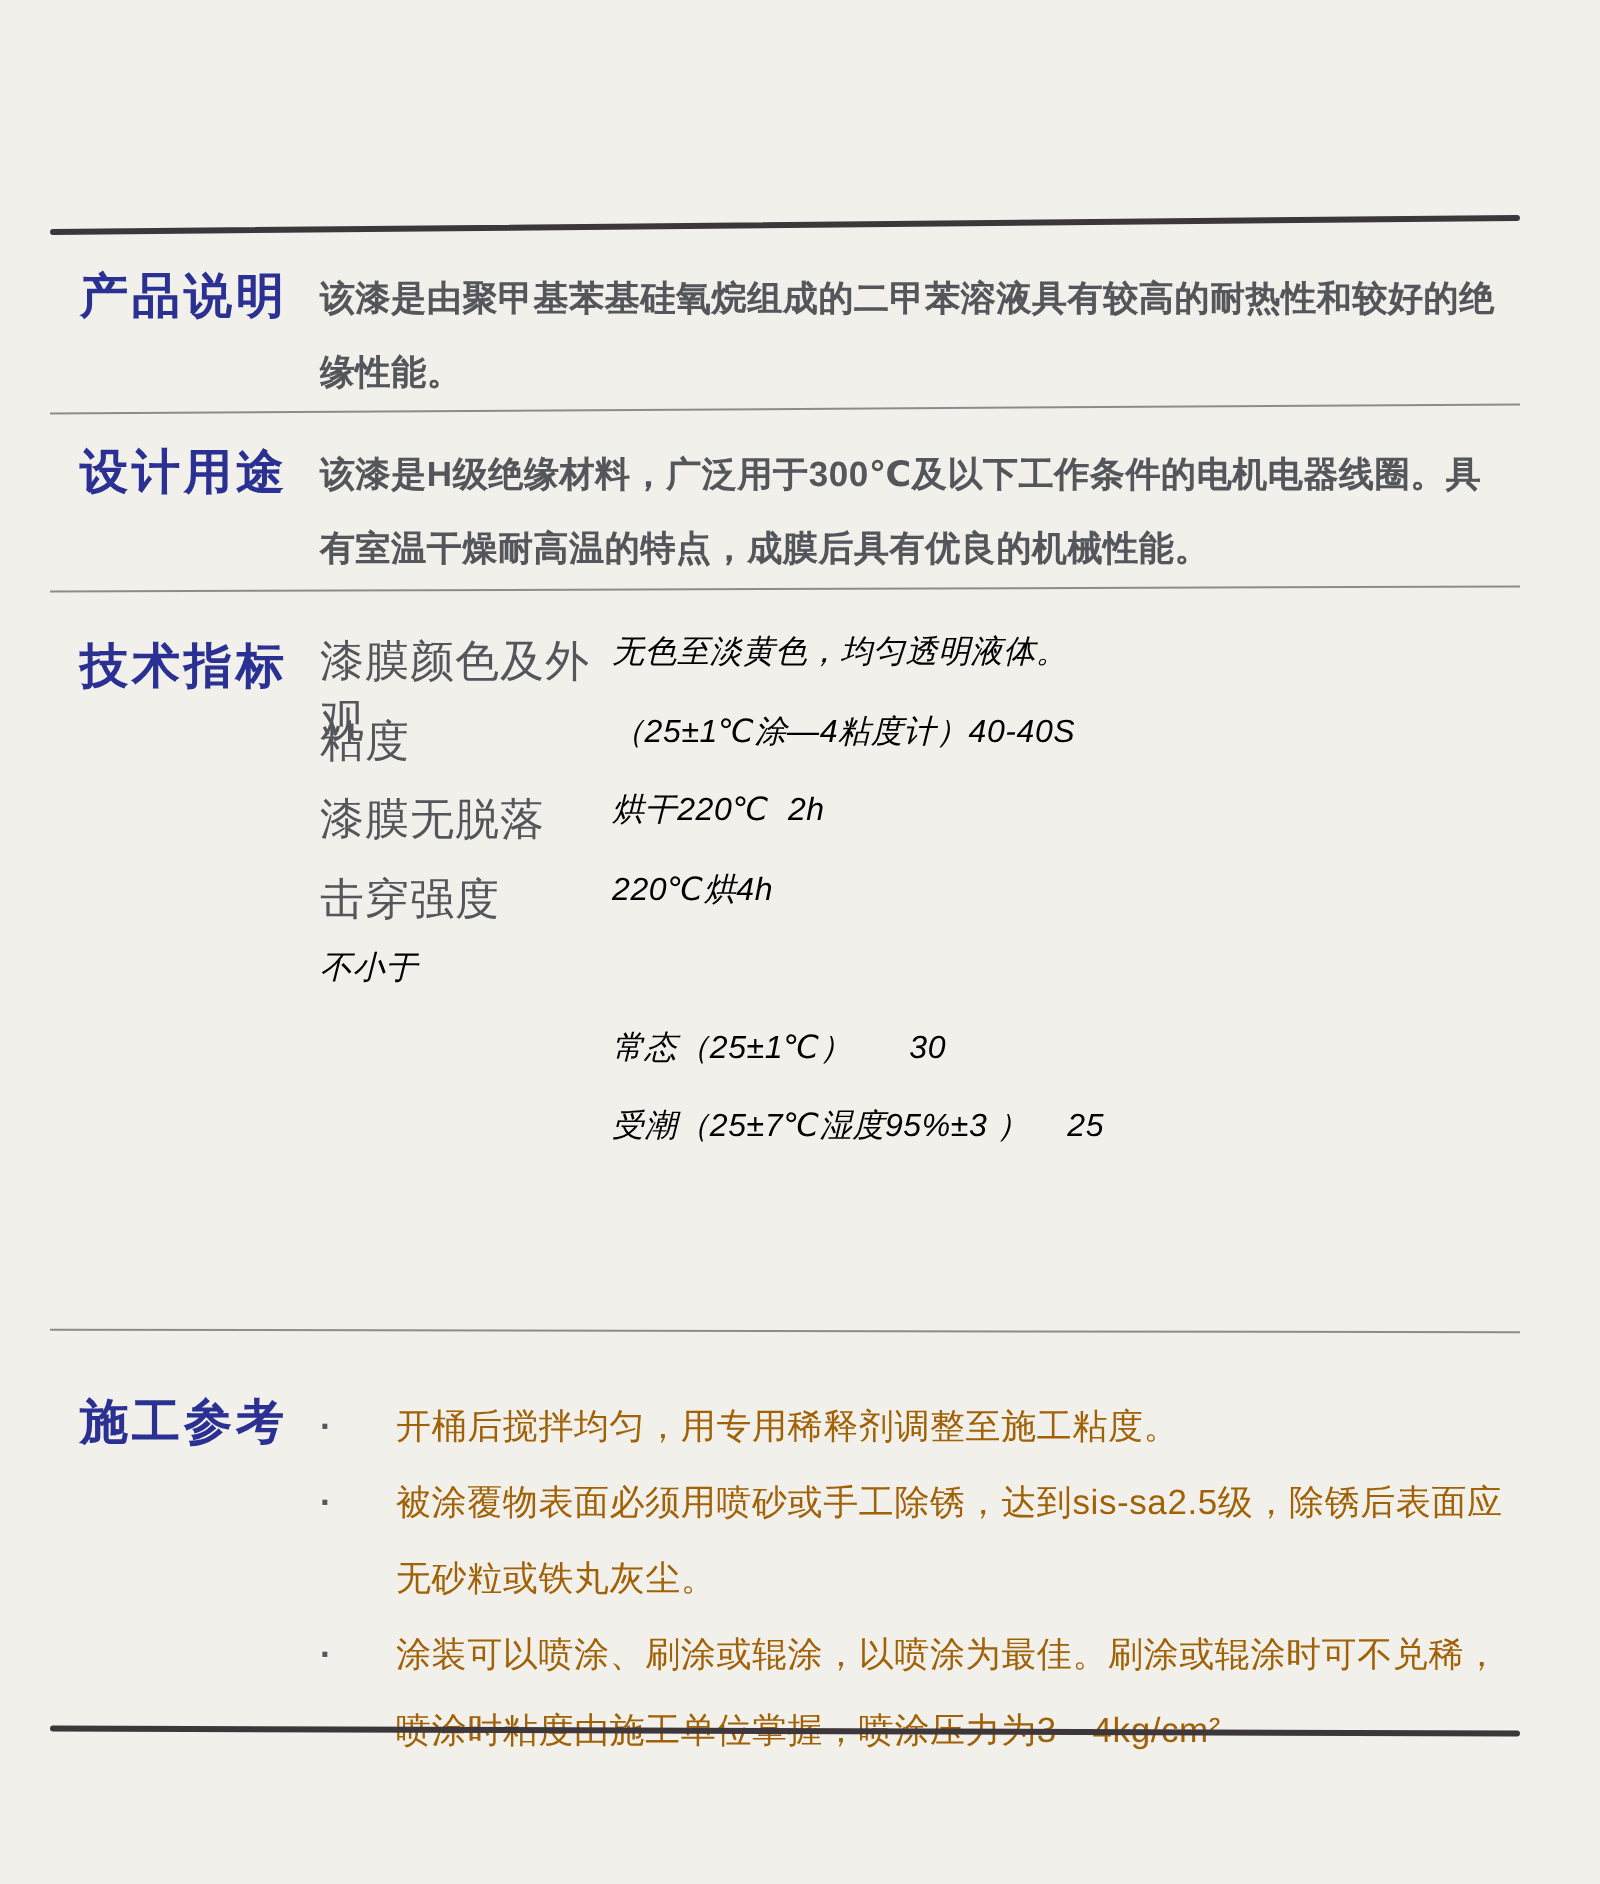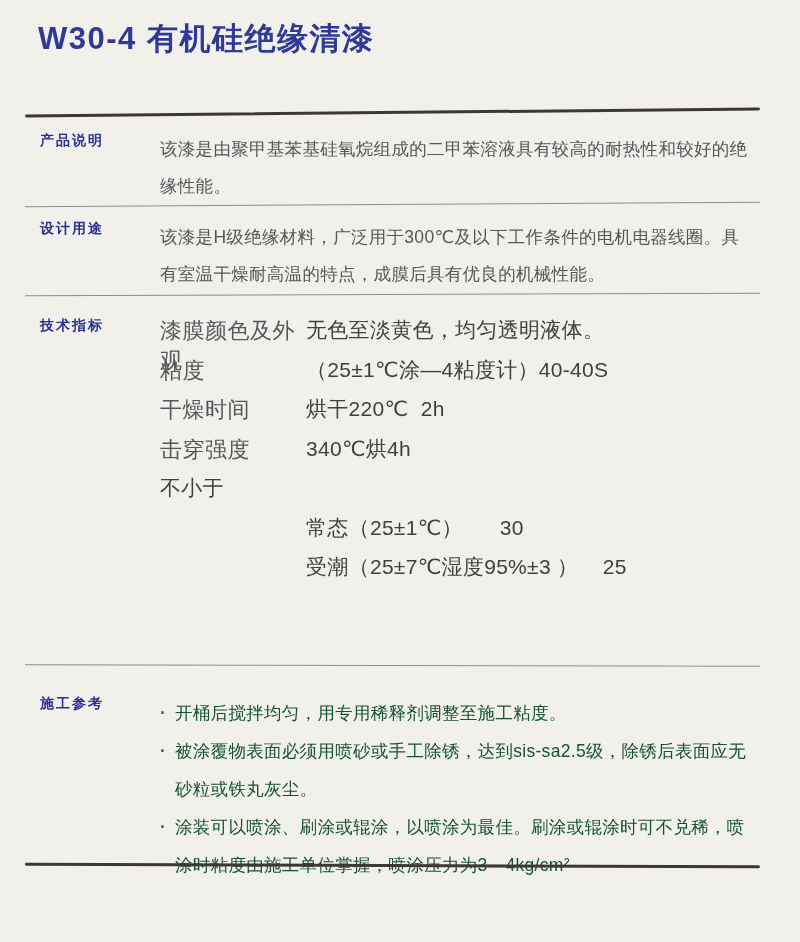--- a/index.html
+++ b/index.html
@@ -25,65 +25,66 @@
   .rule-thin  { height:1px; background:#8d8c8a; }
   #rule-top    { top:111px; transform:rotate(-0.55deg); }
   #rule-s1     { top:204px; transform:rotate(-0.35deg); }
   #rule-s2     { top:294px; transform:rotate(-0.2deg); }
   #rule-s3     { top:665px; transform:rotate(0.1deg); }
   #rule-bottom { top:864px; transform:rotate(0.2deg); }
 
   .sec { position:absolute; left:0; width:800px; }
   .sec-label {
     position:absolute; left:40px; top:1px;
-    font-size:14px; font-weight:bold;
+    font-size:24px; font-weight:bold;
     color:#2b3192; letter-spacing:2px;
     white-space:nowrap;
   }
   .sec-body {
     position:absolute; left:160px; top:0; width:594px;
     font-size:17.5px; color:#55565b; line-height:37px;
     letter-spacing:0.3px;
+    font-weight:bold;
   }
 
   #sec-product   { top:131px; }
   #sec-design    { top:219px; }
   #sec-specs     { top:316px; }
   #sec-construct { top:694px; }
 
   .spec-table { position:absolute; left:160px; top:0; width:600px; }
   .spec-row { display:flex; align-items:flex-start; height:39.5px; }
   .spec-name {
     width:146px; flex:none;
     font-size:22px; color:#55565b; letter-spacing:0.5px;
     white-space:pre-wrap;
   }
   .spec-value {
     flex:1;
-    font-size:21px; color:#404040; letter-spacing:0.3px;
+    font-size:16px; color:#000000; letter-spacing:0.3px;
     white-space:pre-wrap;
+    font-style:italic;
   }
 
   .bullet-list { position:absolute; left:160px; top:0; width:596px; }
   .bullet-row { display:flex; align-items:flex-start; }
   .bullet-dot {
     flex:none; width:15px;
     font-size:17.5px; color:#55565b; line-height:38px; font-weight:bold;
   }
   .bullet-text {
     flex:1;
-    font-size:17.5px; color:#14532d; line-height:38px; letter-spacing:0.3px;
+    font-size:17.5px; color:#a16207; line-height:38px; letter-spacing:0.3px;margin-left:23px;
   }
 </style>
 </head>
 <body>
 
 <div class="page">
 
-  <h1 class="page-title">W30-4 有机硅绝缘清漆</h1>
 
   <div class="rule rule-thick" id="rule-top"></div>
 
   <div class="sec" id="sec-product">
     <div class="sec-label">产品说明</div>
     <div class="sec-body">该漆是由聚甲基苯基硅氧烷组成的二甲苯溶液具有较高的耐热性和较好的绝缘性能。</div>
   </div>
 
   <div class="rule rule-thin" id="rule-s1"></div>
 
@@ -99,26 +100,26 @@
     <div class="spec-table">
       <div class="spec-row">
         <div class="spec-name">漆膜颜色及外观</div>
         <div class="spec-value">无色至淡黄色，均匀透明液体。</div>
       </div>
       <div class="spec-row">
         <div class="spec-name">粘度</div>
         <div class="spec-value">（25±1℃涂—4粘度计）40-40S</div>
       </div>
       <div class="spec-row">
-        <div class="spec-name">干燥时间</div>
+        <div class="spec-name">漆膜无脱落</div>
         <div class="spec-value">烘干220℃  2h</div>
       </div>
       <div class="spec-row">
         <div class="spec-name">击穿强度</div>
-        <div class="spec-value">340℃烘4h</div>
+        <div class="spec-value">220℃烘4h</div>
       </div>
       <div class="spec-row">
         <div class="spec-value">不小于</div>
       </div>
       <div class="spec-row">
         <div class="spec-name"></div>
         <div class="spec-value">常态（25±1℃）      30</div>
       </div>
       <div class="spec-row">
         <div class="spec-name"></div>

